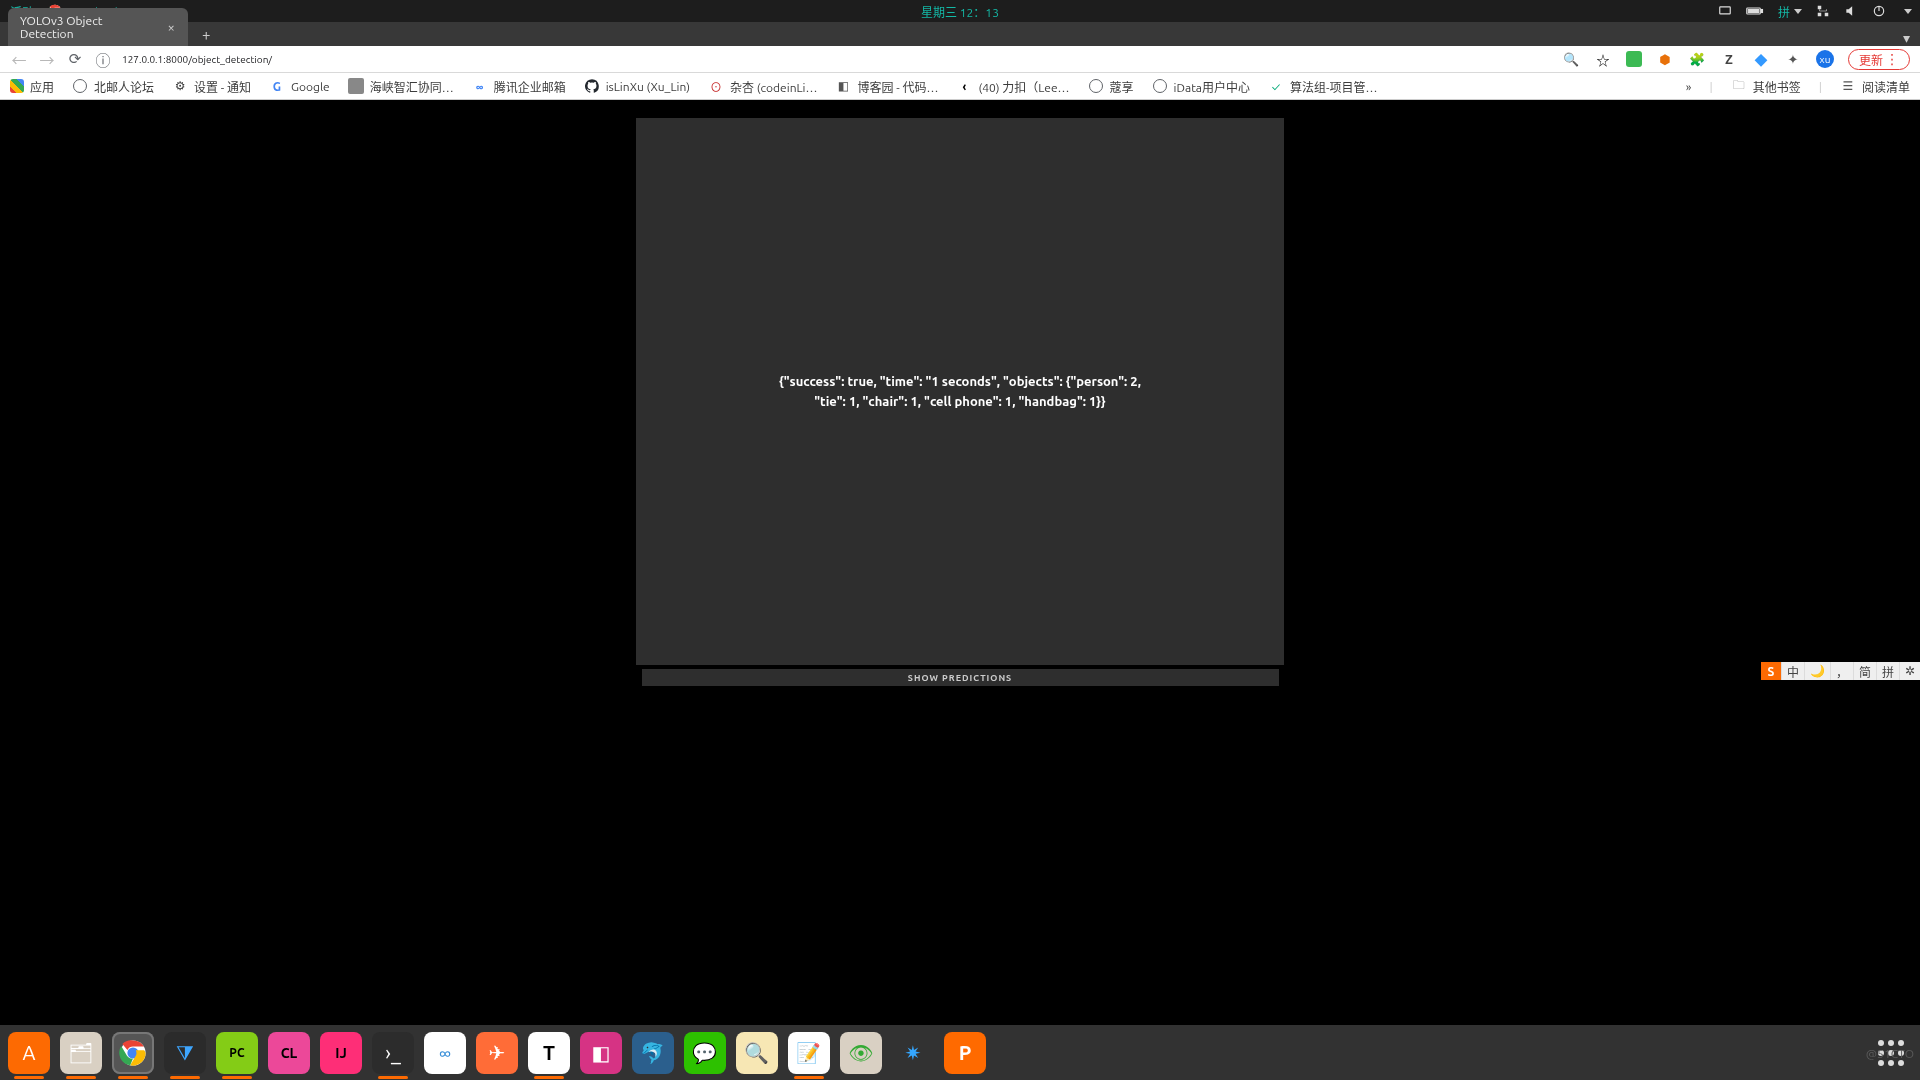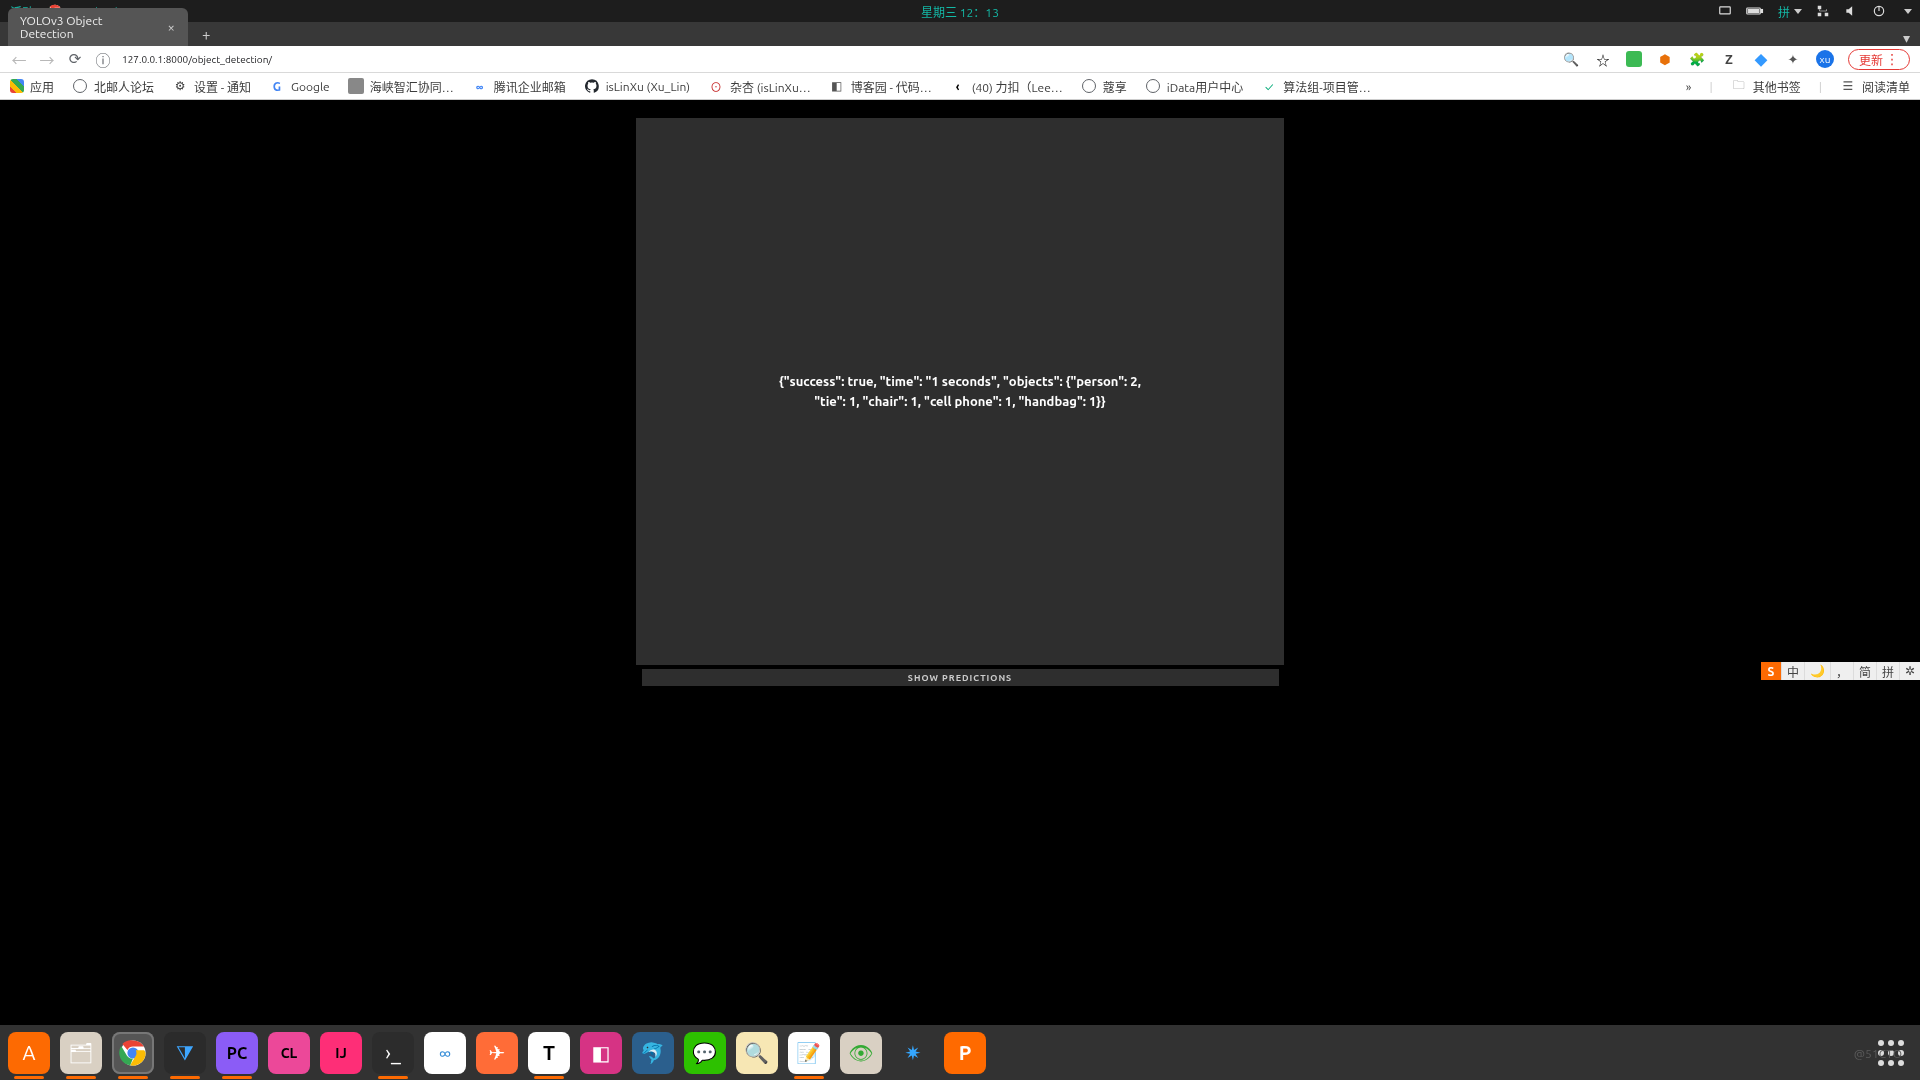--- a/index.html
+++ b/index.html
@@ -48,21 +48,21 @@
 .ime-cell{padding:0 5px;display:flex;align-items:center;height:100%;border-left:1px solid #dcdcdc}
 .ime-logo{width:20px;background:#fd6a02;color:#fff;font-weight:bold;display:flex;align-items:center;justify-content:center;height:100%}
 
 
 .dock{position:absolute;left:0;right:0;bottom:0;height:55px;background:rgba(54,54,54,.92);display:flex;align-items:center;padding:0 8px;gap:10px}
 .dock-app{width:42px;height:42px;border-radius:8px;display:flex;align-items:center;justify-content:center;font-size:20px;color:#fff;position:relative}
 .dock-app.running::after{content:"";position:absolute;left:6px;right:6px;bottom:-5px;height:3px;border-radius:2px}
 .dots-orange::after{background:#fd6a02}
 .dock-grid{position:absolute;right:8px;width:42px;height:42px;display:grid;grid-template-columns:repeat(3,6px);grid-template-rows:repeat(3,6px);gap:4px;align-content:center;justify-content:center}
 .dock-grid span{width:6px;height:6px;background:#ddd;border-radius:50%}
-.watermark{position:absolute;right:18px;bottom:20px;color:#5a5a5a;font-size:12px}
+.watermark{position:absolute;right:6px;bottom:20px;color:#5a5a5a;font-size:12px}
 
 
 .fav{width:14px;height:14px;border-radius:3px;display:inline-block}
 .fav.apps{background:linear-gradient(45deg,#ea4335 25%,#fbbc05 25% 50%,#34a853 50% 75%,#4285f4 75%)}
 .fav.globe{border:1.5px solid #5f6368;border-radius:50%}
 </style>
 </head>
 <body>
 
 <div class="gnome-bar">
@@ -187,21 +187,21 @@
   <span class="bm">
       <span class="bm-ico">
         <svg width="14" height="14" viewBox="0 0 16 16" fill="#24292f">
           <path d="M8 .2a8 8 0 0 0-2.5 15.6c.4.1.5-.2.5-.4v-1.5c-2.2.5-2.7-1-2.7-1-.4-.9-.9-1.2-.9-1.2-.7-.5.1-.5.1-.5.8.1 1.2.8 1.2.8.7 1.2 1.9.9 2.3.7.1-.5.3-.9.5-1.1-1.8-.2-3.6-.9-3.6-4 0-.9.3-1.6.8-2.1-.1-.2-.4-1 .1-2.1 0 0 .7-.2 2.2.8a7.6 7.6 0 0 1 4 0c1.5-1 2.2-.8 2.2-.8.5 1.1.2 1.9.1 2.1.5.5.8 1.2.8 2.1 0 3.1-1.9 3.8-3.6 4 .3.3.5.8.5 1.5v2.2c0 .2.1.5.5.4A8 8 0 0 0 8 .2z"></path>
         </svg>
       </span>
       <span>isLinXu (Xu_Lin)</span>
     </span>
   <span class="bm">
       <span class="bm-ico" style="color:#c62828">⊙</span>
-      <span>杂杏 (isLinXu…</span>
+      <span>杂杏 (codeinLi…</span>
     </span>
   <span class="bm">
       <span class="bm-ico" style="color:#555">◧</span>
       <span>博客园 - 代码…</span>
     </span>
   <span class="bm">
       <span class="bm-ico" style="color:#000;font-weight:bold">‹</span>
       <span>(40) 力扣（Lee…</span>
     </span>
   <span class="bm">
@@ -261,21 +261,21 @@
   <div class="dock-app running dots-orange" style="background:#555555;box-shadow:inset 0 0 0 2px #777">
       <svg width="28" height="28" viewBox="0 0 100 100">
         <circle cx="50" cy="50" r="45" fill="#fff"></circle>
         <circle cx="50" cy="50" r="20" fill="#4285f4"></circle>
         <path d="M50 5a45 45 0 0 1 39 22H50a23 23 0 0 0-20 12L12 18A45 45 0 0 1 50 5z" fill="#ea4335"></path>
         <path d="M95 50a45 45 0 0 1-55 44l20-34a23 23 0 0 0 0-20h30a45 45 0 0 1 5 10z" fill="#fbbc05"></path>
         <path d="M40 94A45 45 0 0 1 8 25l20 34a23 23 0 0 0 22 11z" fill="#34a853"></path>
       </svg>
     </div>
   <div class="dock-app running dots-orange" style="background:#2b2b2b;color:#3ea6ff">⧩</div>
-  <div class="dock-app running dots-orange" style="background:#8b5cf6;color:#000;font-weight:bold;font-size:16px">PC</div>
+  <div class="dock-app running dots-orange" style="background:#84cc16;color:#000;font-weight:bold;font-size:12px">PC</div>
   <div class="dock-app" style="background:#ec4899;color:#000;font-weight:bold;font-size:14px">CL</div>
   <div class="dock-app" style="background:#fe2e77;color:#000;font-weight:bold;font-size:14px">IJ</div>
   <div class="dock-app running dots-orange" style="background:#2c2c2c">›_</div>
   <div class="dock-app" style="background:#fff;color:#3a8fd8">∞</div>
   <div class="dock-app" style="background:#ff6c37">✈</div>
   <div class="dock-app running dots-orange" style="background:#fff;color:#000;font-weight:bold">T</div>
   <div class="dock-app" style="background:#d63384">◧</div>
   <div class="dock-app" style="background:#2b5f8d">🐬</div>
   <div class="dock-app" style="background:#2dc100">💬</div>
   <div class="dock-app" style="background:#f7e7b4;color:#333">🔍</div>

